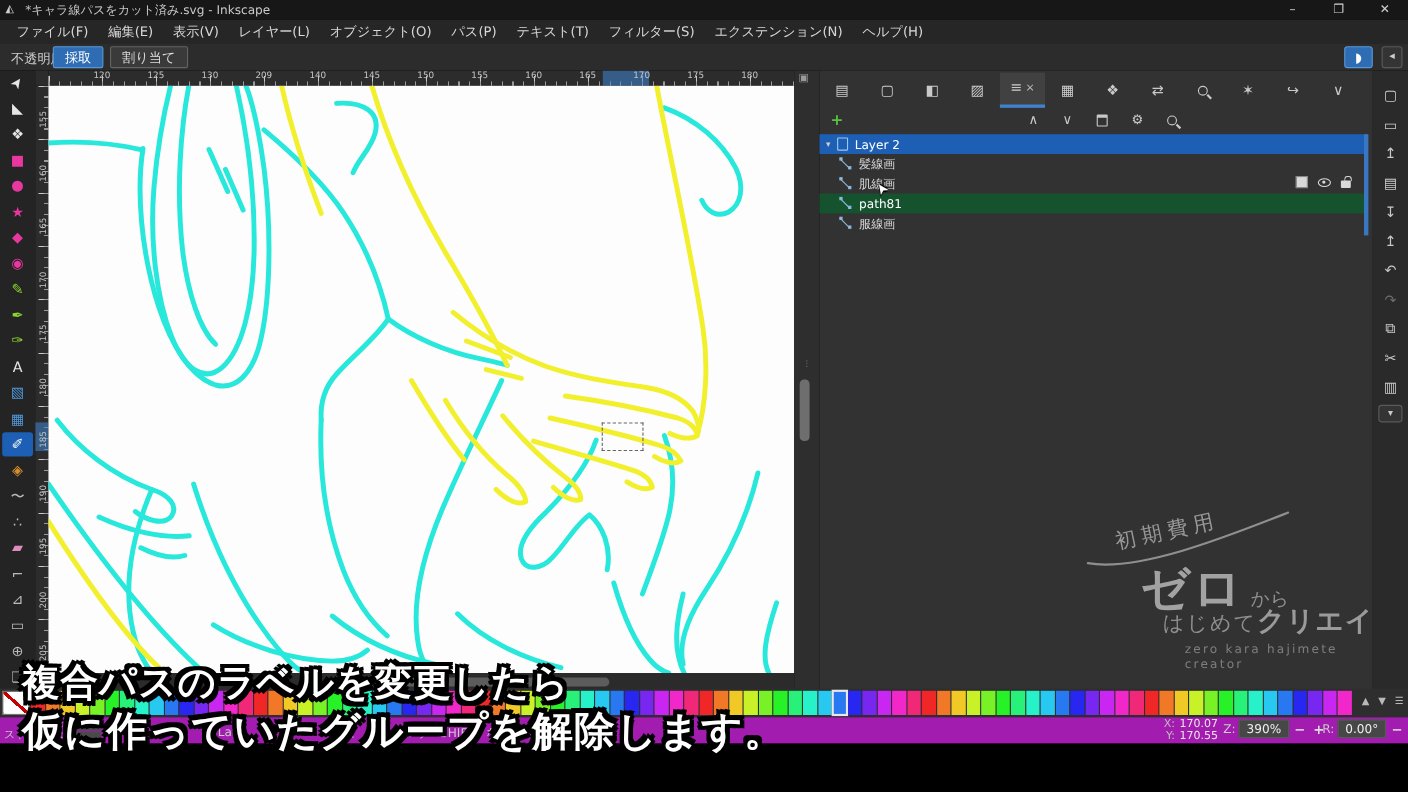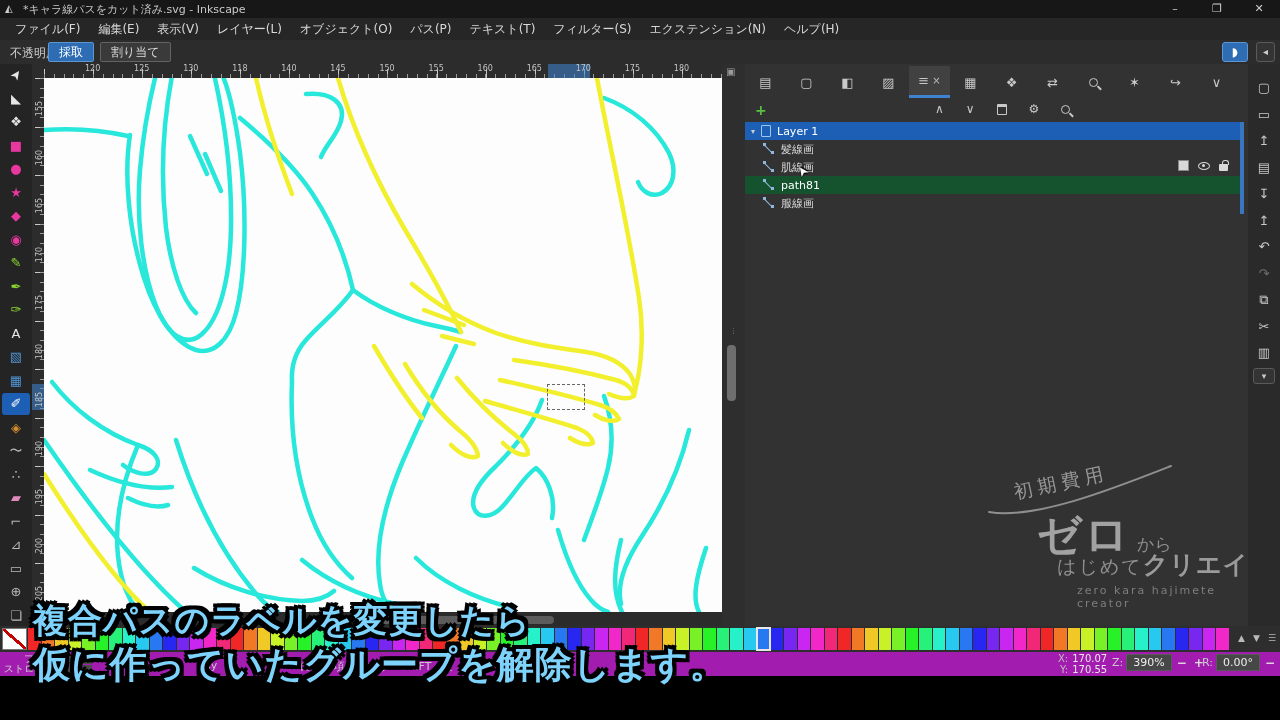--- a/index.html
+++ b/index.html
@@ -127,21 +127,21 @@
   .lay-frag { position:absolute; left:198px; top:7px; font-size:11px; }
   .hint-frag { position:absolute; left:300px; top:7px; font-size:11px; white-space:nowrap; max-width:560px; overflow:hidden; }
   .coords { position:absolute; left:1058px; top:1px; display:flex; gap:4px; font-size:10px; }
   .coords .cl { color:#bdbdbd; line-height:11px; text-align:right; }
   .coords .cv { color:#e8e8e8; line-height:11px; text-align:right; width:34px; }
   .zr-group { position:absolute; top:2px; display:flex; align-items:center; gap:3px; font-size:11px; }
   .zr-box { background:#474747; border:1px solid #5a5a5a; padding:1px 6px; color:#eee; font-size:11px; }
   .pm { color:#dcdcdc; font-weight:bold; font-size:12px; padding:0 2px; }
 
   
-  .subtitle { position:absolute; left:33px; color:#7dd3fc; font-weight:bold; white-space:nowrap; z-index:50; letter-spacing:1px;
+  .subtitle { position:absolute; left:20px; color:#ffffff; font-weight:bold; white-space:nowrap; z-index:50; letter-spacing:1px;
     text-shadow:-4px 0 #000,4px 0 #000,0 -4px #000,0 4px #000,-3px -3px #000,3px -3px #000,-3px 3px #000,3px 3px #000,-2px -2px #000,2px 2px #000,2px -2px #000,-2px 2px #000,-4px 4px #000,4px -4px #000,-4px -4px #000,4px 4px #000; }
   .sub1 { top:598px; font-size:34px; }
   .sub2 { top:640px; font-size:37px; }
 
   .cursor { position:absolute; left:797px; top:164px; z-index:60; color:#fff; font-size:13px;
     transform:rotate(-125deg); text-shadow:0 0 1px #000, 1px 1px 1px #000, -1px -1px 1px #000; }
 
   .blackbar { position:absolute; left:0; top:676px; width:1280px; height:44px; background:#000; }
 </style>
 </head>
@@ -206,21 +206,21 @@
       <div class="tool" style="top: 517px;"><span style="color: rgb(185, 185, 185);">⊕</span></div>
       <div class="tool" style="top: 540.5px;"><span style="color: rgb(185, 185, 185);">❏</span></div>
     </div>
 
   <div class="ruler-corner"></div>
   <div class="hruler" id="hruler">
     <div class="hr-band" style="left:504px; width:42px;"></div>
   <span class="rlabel" style="left: 41px;">120</span>
       <span class="rlabel" style="left: 90.07px;">125</span>
       <span class="rlabel" style="left: 139.14px;">130</span>
-      <span class="rlabel" style="left: 188.21px;">118</span>
+      <span class="rlabel" style="left: 188.21px;">209</span>
       <span class="rlabel" style="left: 237.28px;">140</span>
       <span class="rlabel" style="left: 286.35px;">145</span>
       <span class="rlabel" style="left: 335.42px;">150</span>
       <span class="rlabel" style="left: 384.49px;">155</span>
       <span class="rlabel" style="left: 433.56px;">160</span>
       <span class="rlabel" style="left: 482.63px;">165</span>
       <span class="rlabel" style="left: 531.7px;">170</span>
       <span class="rlabel" style="left: 580.77px;">175</span>
       <span class="rlabel" style="left: 629.84px;">180</span>
     </div>
@@ -346,21 +346,21 @@
         <span>∨</span>
         <span class="trash"></span>
         <span>⚙</span>
         <span class="mag"></span>
       </div>
     </div>
     <div class="layers-list" id="layerslist">
         <div class="lrow toprow">
           <span class="expander">▾</span>
           <span class="doc-ic"></span>
-          <span>Layer 1</span>
+          <span>Layer 2</span>
         </div>
         <div class="lrow">
           <span class="indent"></span>
           <span class="path-ic"></span>
           <span>髪線画</span>
         </div>
         <div class="lrow">
           <span class="indent"></span>
           <span class="path-ic"></span>
           <span>肌線画</span>

